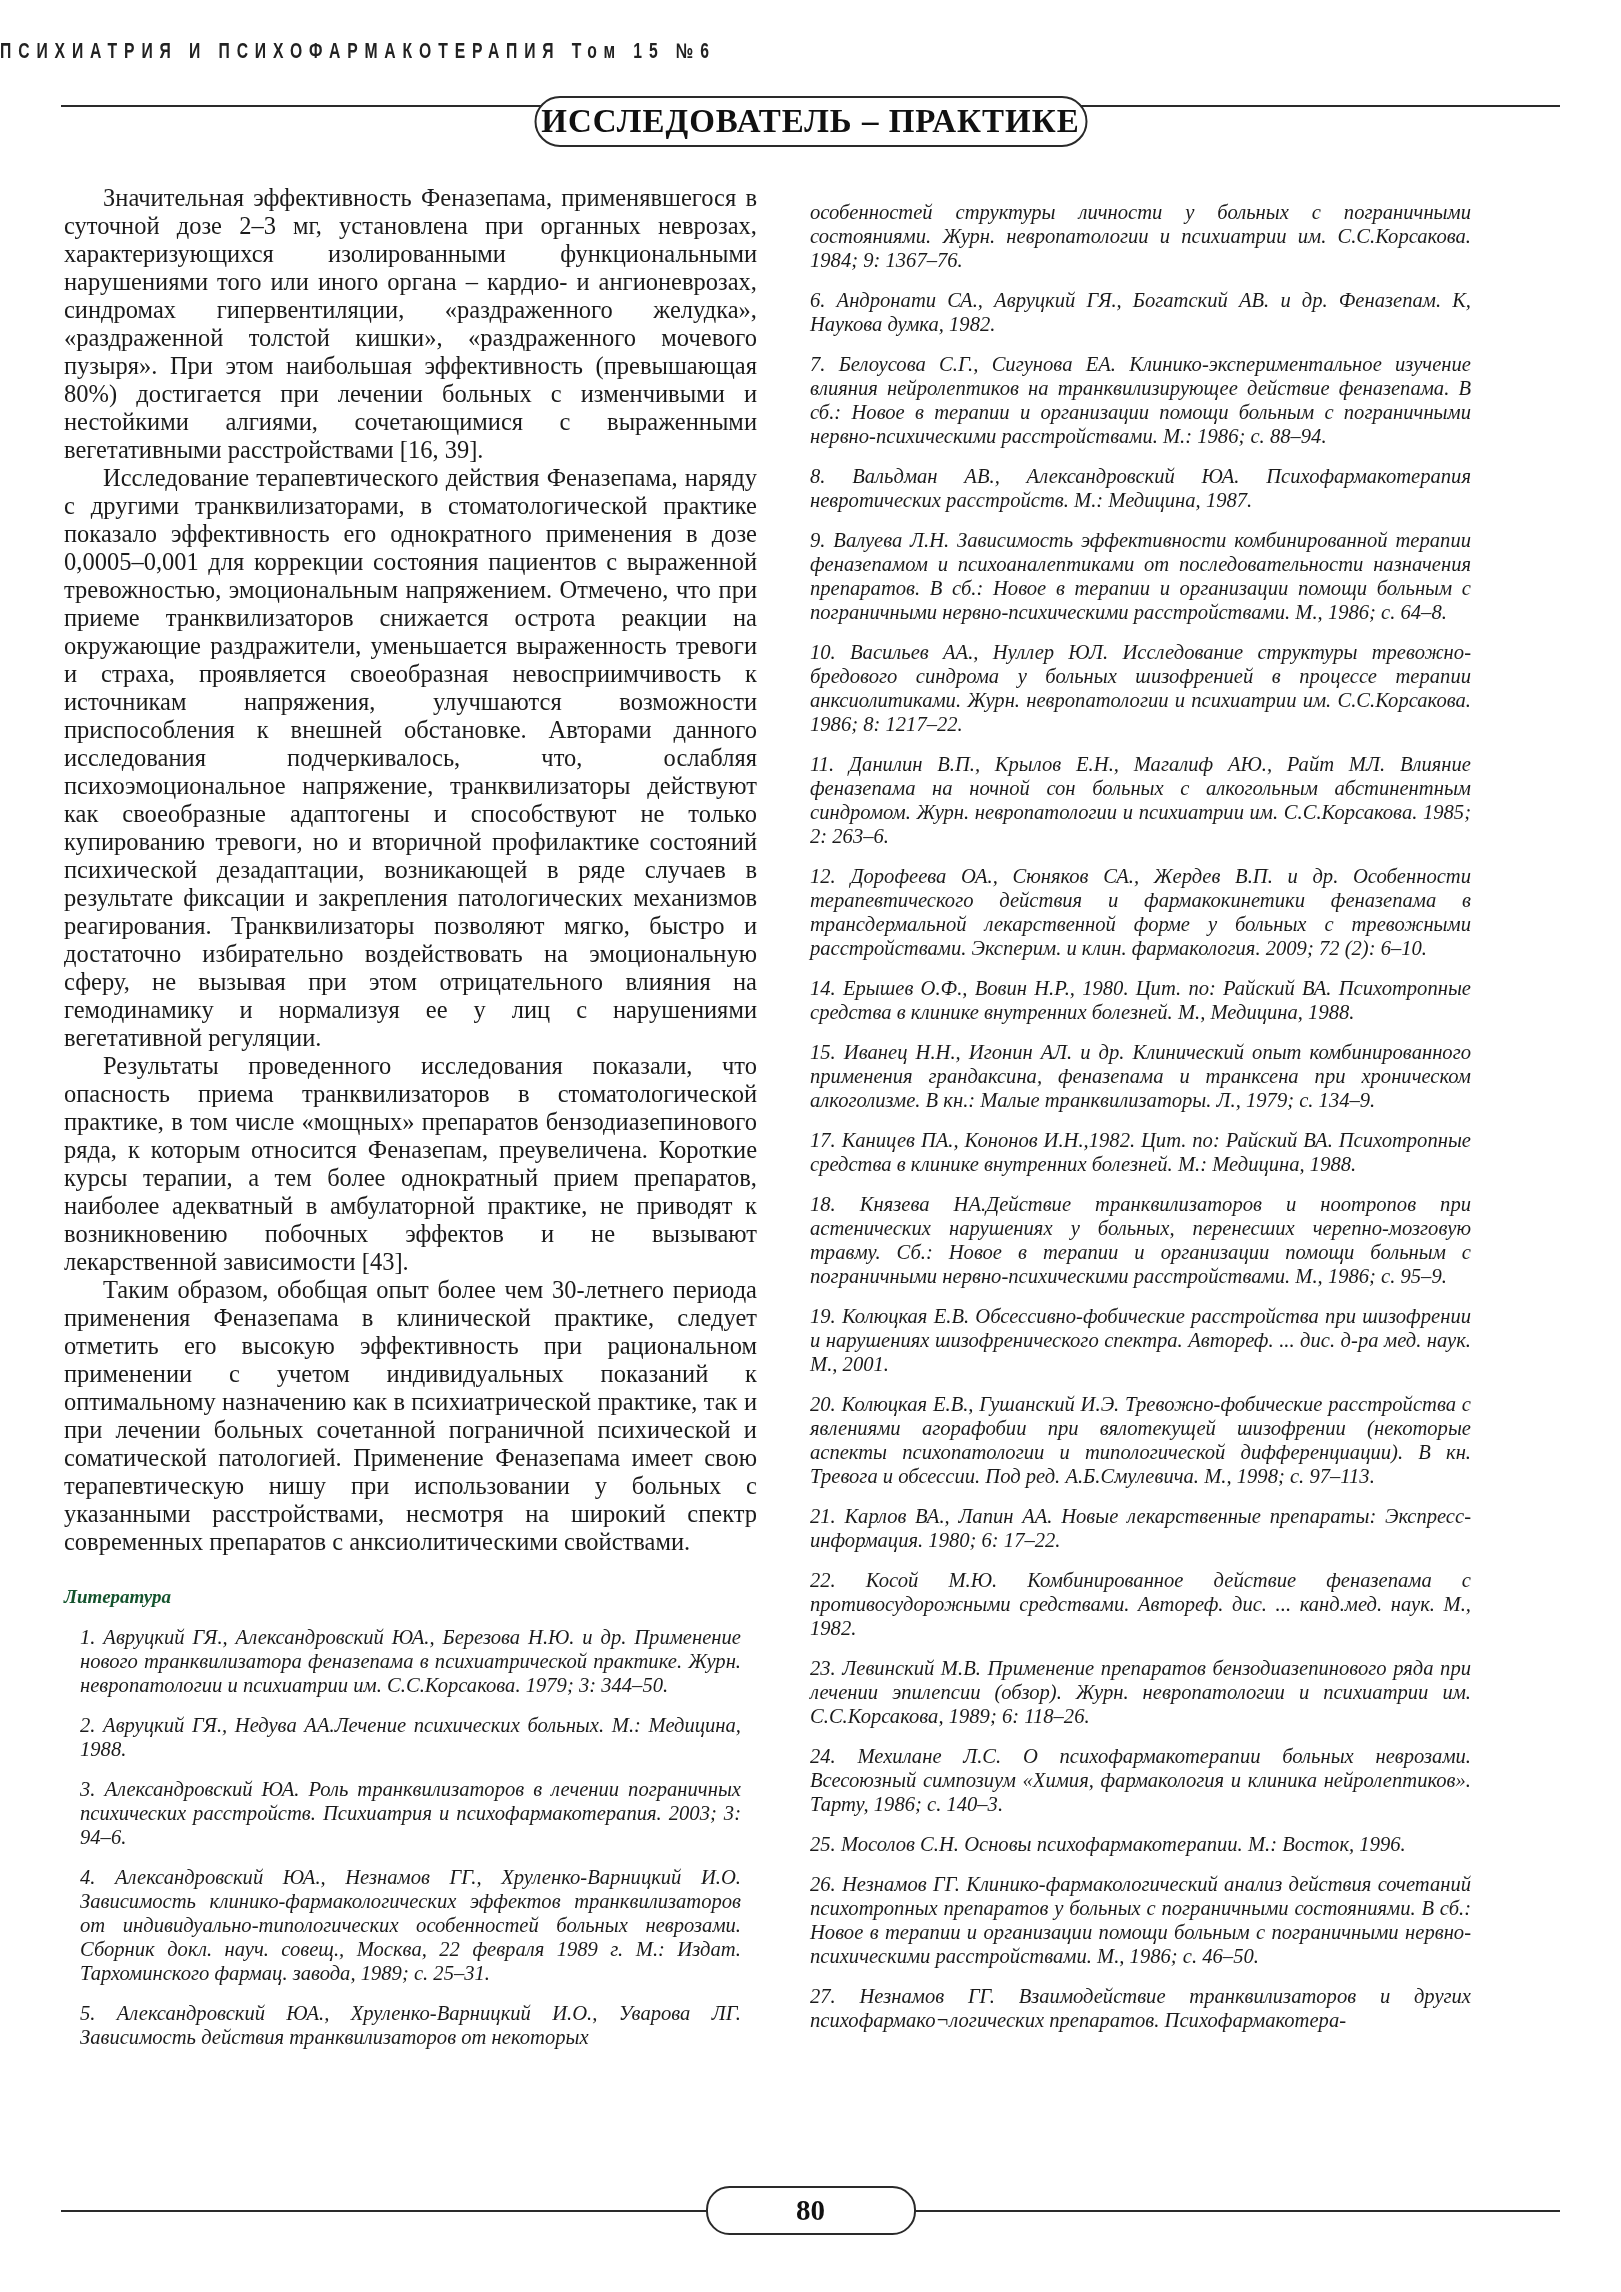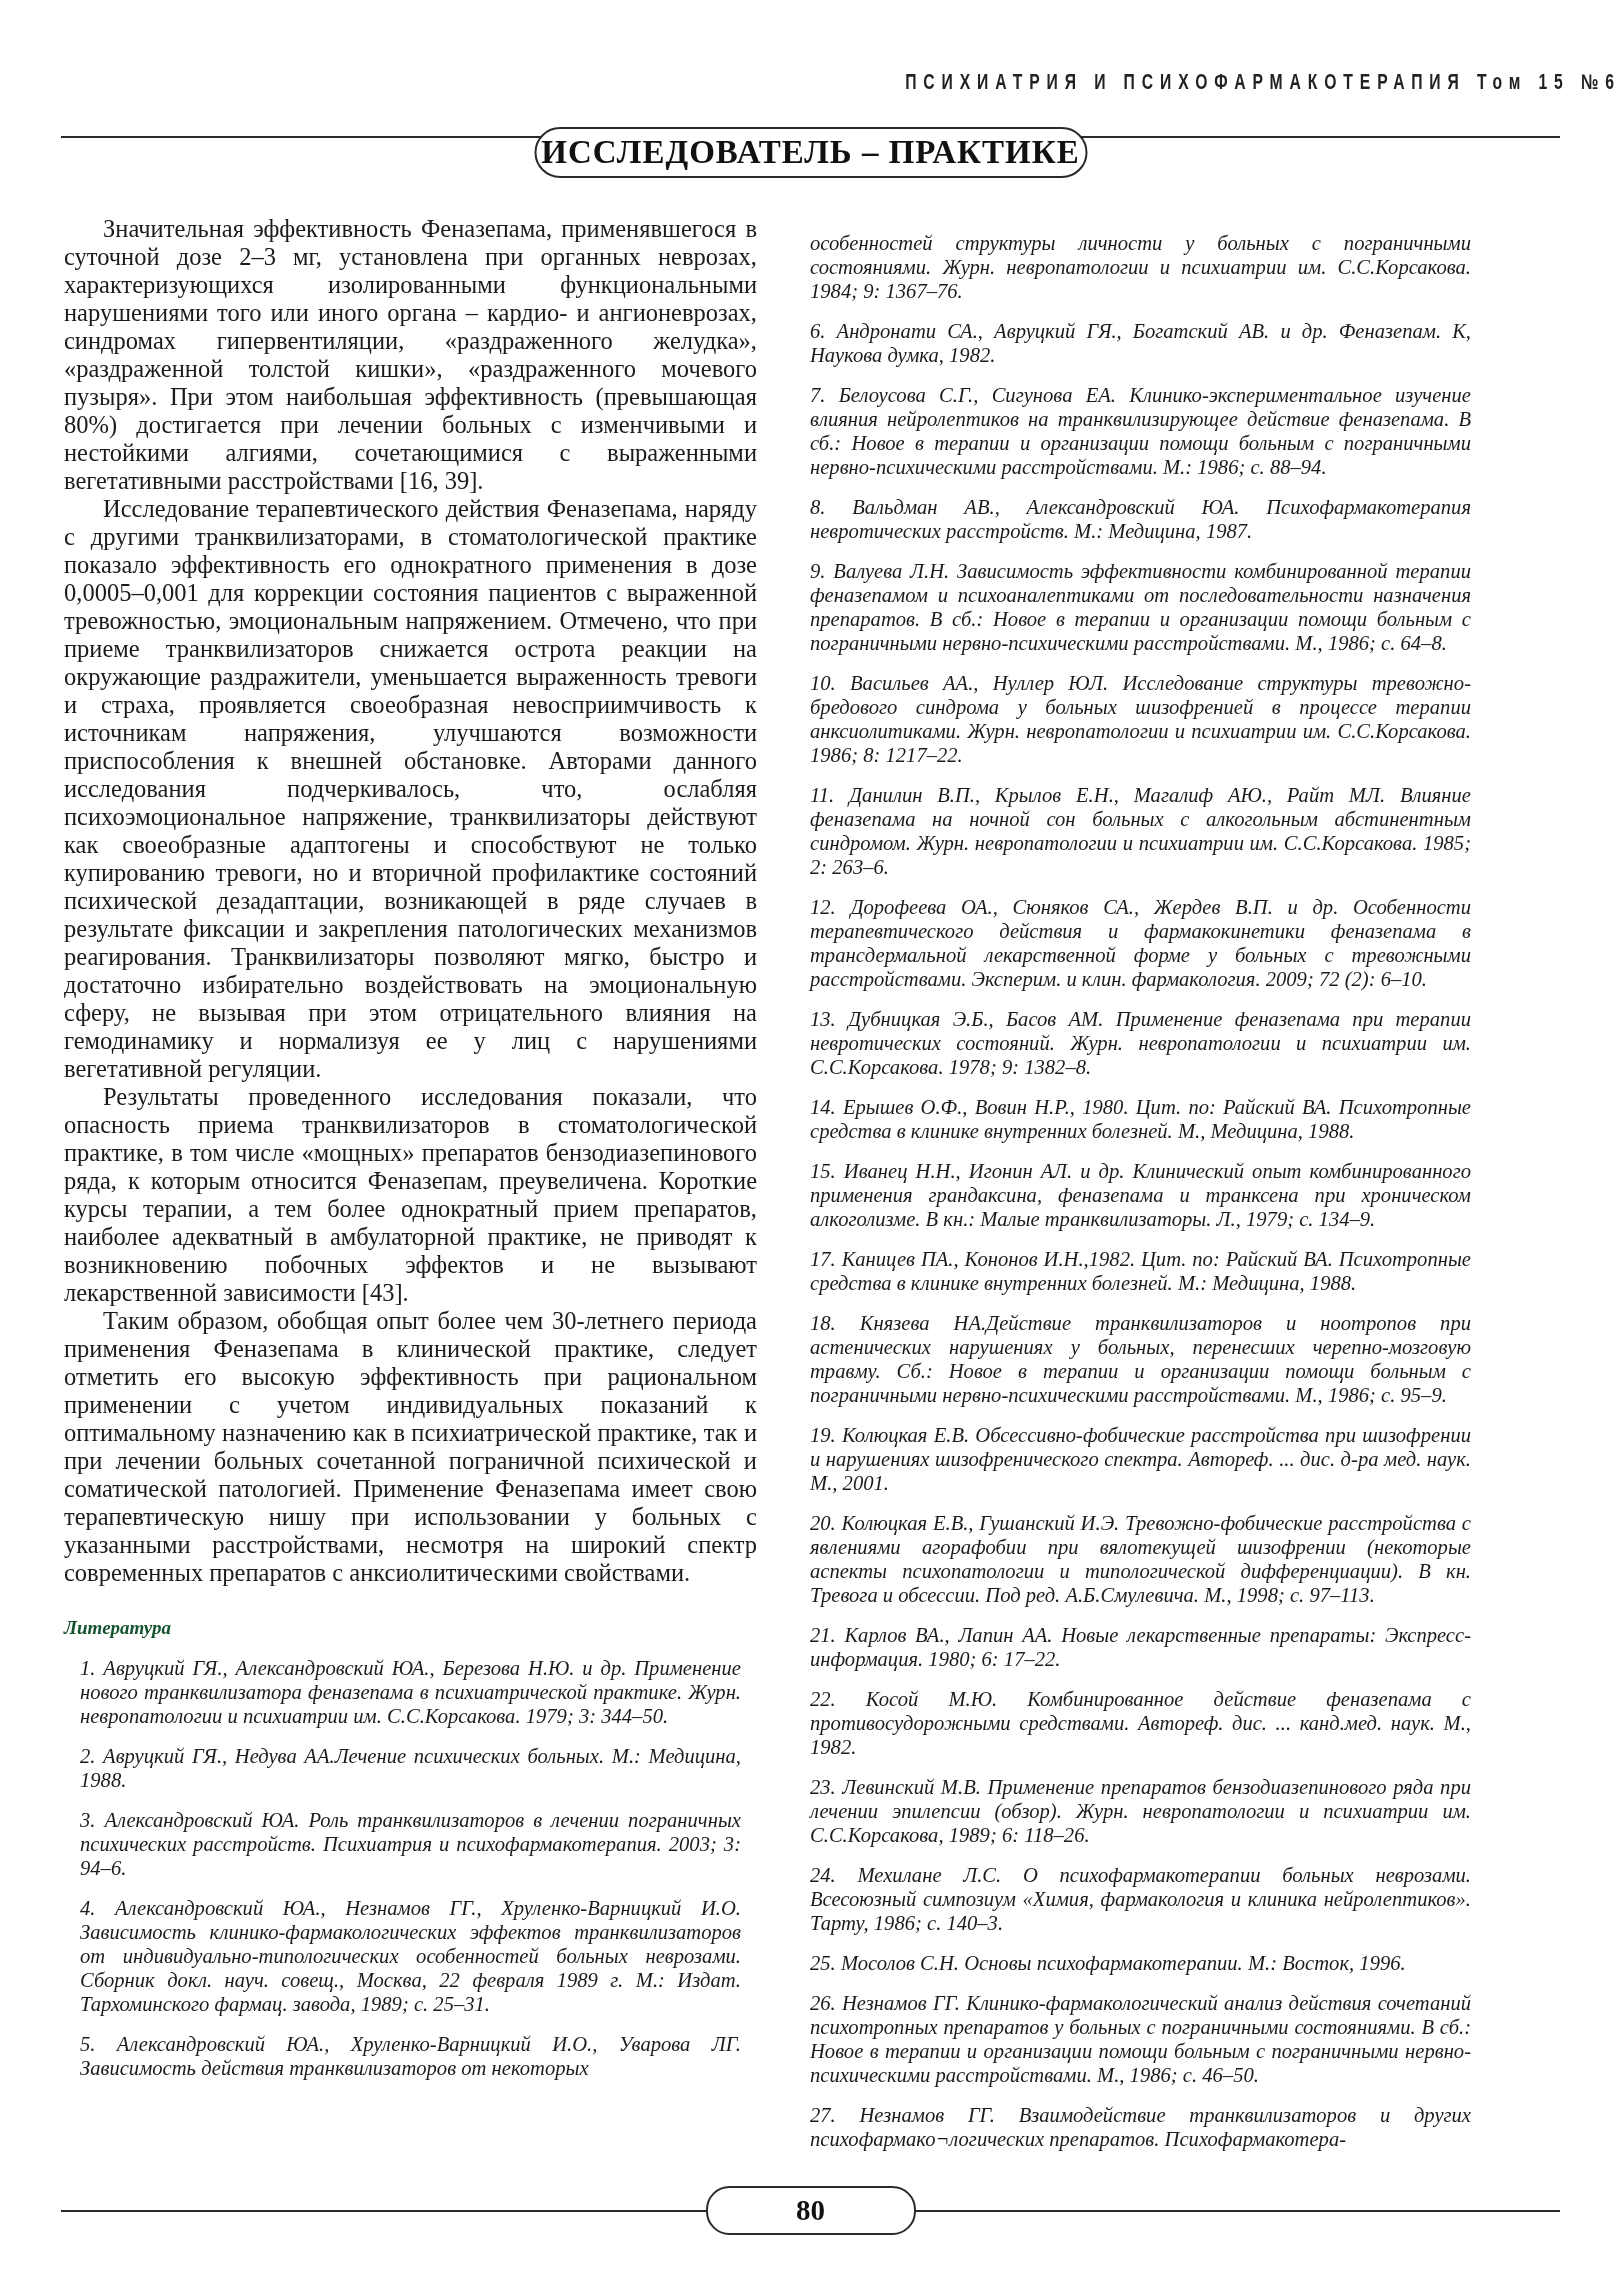--- a/index.html
+++ b/index.html
@@ -8,22 +8,21 @@
     width:1621px; height:2293px;
     margin:0 auto;
     background:#ffffff;
     color:#1b1b1b;
     font-family:"Liberation Serif", serif;
     overflow:hidden;
   }
   
   .running-head {
     padding-top:42px;
-    text-align:right;
-    margin-top:31px;
+    text-align:left;
   }
   .running-head span{
     display:inline-block;
     font-family:"Liberation Sans", sans-serif;
     font-weight:700;
     font-size:15.7px;
     letter-spacing:6.9px;
     transform:scaleY(1.35);
     color:#222;
     white-space:nowrap;
@@ -146,21 +145,20 @@
 
     <div class="col">
       <p class="ref">особенностей структуры личности у больных с пограничными состояниями. Журн. невропатологии и психиатрии им. С.С.Корсакова. 1984; 9: 1367–76.</p>
       <p class="ref">6. Андронати СА., Авруцкий ГЯ., Богатский АВ. и др. Феназепам. К, Наукова думка, 1982.</p>
       <p class="ref">7. Белоусова С.Г., Сигунова ЕА. Клинико-экспериментальное изучение влияния нейролептиков на транквилизирующее действие феназепама. В сб.: Новое в терапии и организации помощи больным с пограничными нервно-психическими расстройствами. М.: 1986; с. 88–94.</p>
       <p class="ref">8. Вальдман АВ., Александровский ЮА. Психофармакотерапия невротических расстройств. М.: Медицина, 1987.</p>
       <p class="ref">9. Валуева Л.Н. Зависимость эффективности комбинированной терапии феназепамом и психоаналептиками от последовательности назначения препаратов. В сб.: Новое в терапии и организации помощи больным с пограничными нервно-психическими расстройствами. М., 1986; с. 64–8.</p>
       <p class="ref">10. Васильев АА., Нуллер ЮЛ. Исследование структуры тревожно-бредового синдрома у больных шизофренией в процессе терапии анксиолитиками. Журн. невропатологии и психиатрии им. С.С.Корсакова. 1986; 8: 1217–22.</p>
       <p class="ref">11. Данилин В.П., Крылов Е.Н., Магалиф АЮ., Райт МЛ. Влияние феназепама на ночной сон больных с алкогольным абстинентным синдромом. Журн. невропатологии и психиатрии им. С.С.Корсакова. 1985; 2: 263–6.</p>
       <p class="ref">12. Дорофеева ОА., Сюняков СА., Жердев В.П. и др. Особенности терапевтического действия и фармакокинетики феназепама в трансдермальной лекарственной форме у больных с тревожными расстройствами. Эксперим. и клин. фармакология. 2009; 72 (2): 6–10.</p>
-      <p class="ref">13. Дубницкая Э.Б., Басов АМ. Применение феназепама при терапии невротических состояний. Журн. невропатологии и психиатрии им. С.С.Корсакова. 1978; 9: 1382–8.</p>
       <p class="ref">14. Ерышев О.Ф., Вовин Н.Р., 1980. Цит. по: Райский ВА. Психотропные средства в клинике внутренних болезней. М., Медицина, 1988.</p>
       <p class="ref">15. Иванец Н.Н., Игонин АЛ. и др. Клинический опыт комбинированного применения грандаксина, феназепама и транксена при хроническом алкоголизме. В кн.: Малые транквилизаторы. Л., 1979; с. 134–9.</p>
       <p class="ref">17. Каницев ПА., Кононов И.Н.,1982. Цит. по: Райский ВА. Психотропные средства в клинике внутренних болезней. М.: Медицина, 1988.</p>
       <p class="ref">18. Князева НА.Действие транквилизаторов и ноотропов при астенических нарушениях у больных, перенесших черепно-мозговую травму. Сб.: Новое в терапии и организации помощи больным с пограничными нервно-психическими расстройствами. М., 1986; с. 95–9.</p>
       <p class="ref">19. Колюцкая Е.В. Обсессивно-фобические расстройства при шизофрении и нарушениях шизофренического спектра. Автореф. ... дис. д-ра мед. наук. М., 2001.</p>
       <p class="ref">20. Колюцкая Е.В., Гушанский И.Э. Тревожно-фобические расстройства с явлениями агорафобии при вялотекущей шизофрении (некоторые аспекты психопатологии и типологической дифференциации). В кн. Тревога и обсессии. Под ред. А.Б.Смулевича. М., 1998; с. 97–113.</p>
       <p class="ref">21. Карлов ВА., Лапин АА. Новые лекарственные препараты: Экспресс-информация. 1980; 6: 17–22.</p>
       <p class="ref">22. Косой М.Ю. Комбинированное действие феназепама с противосудорожными средствами. Автореф. дис. ... канд.мед. наук. М., 1982.</p>
       <p class="ref">23. Левинский М.В. Применение препаратов бензодиазепинового ряда при лечении эпилепсии (обзор). Журн. невропатологии и психиатрии им. С.С.Корсакова, 1989; 6: 118–26.</p>
       <p class="ref">24. Мехилане Л.С. О психофармакотерапии больных неврозами. Всесоюзный симпозиум «Химия, фармакология и клиника нейролептиков». Тарту, 1986; с. 140–3.</p>

